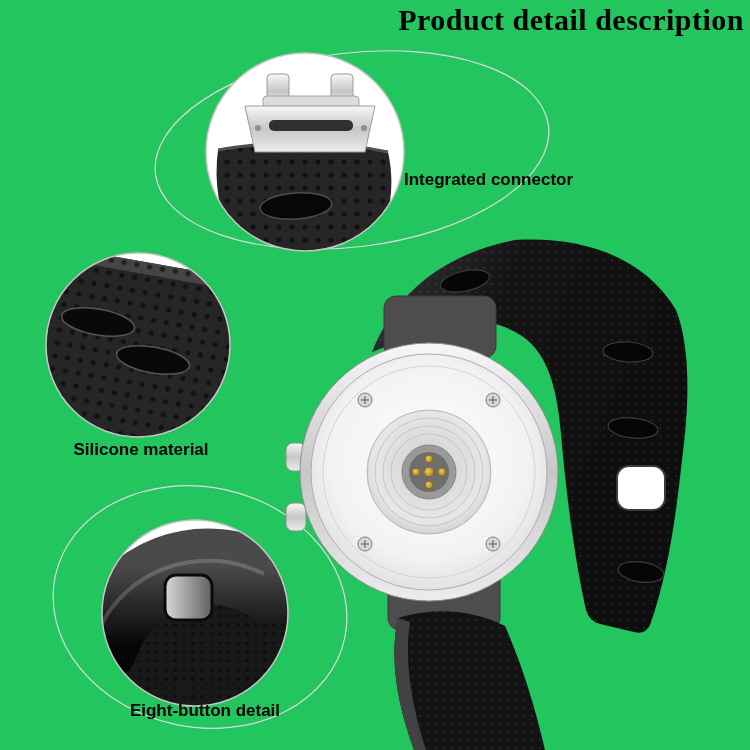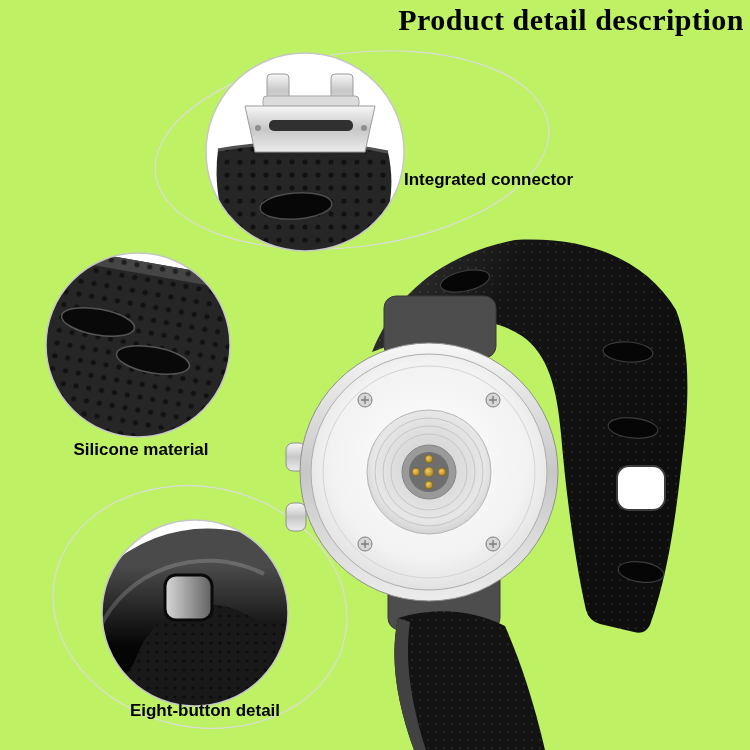--- a/index.html
+++ b/index.html
@@ -1,17 +1,17 @@
 <!DOCTYPE html>
 <html><head>
 <meta charset="utf-8">
 <style>
   html,body{margin:0;padding:0;background:#fff;}
   .stage{
-    position:relative;width:750px;height:750px;background:#bef264;
+    position:relative;width:750px;height:750px;background:#22c55e;
     font-family:"Liberation Sans",sans-serif;overflow:hidden;
   }
   .stage svg{position:absolute;left:0;top:0;}
   .title{
     position:absolute;top:3px;right:6px;
     font-family:"Liberation Serif",serif;font-weight:700;font-size:30px;
     color:#000;letter-spacing:.5px;white-space:nowrap;
   }
   .callout-label{
     position:absolute;font-weight:700;font-size:17px;color:#000;white-space:nowrap;

